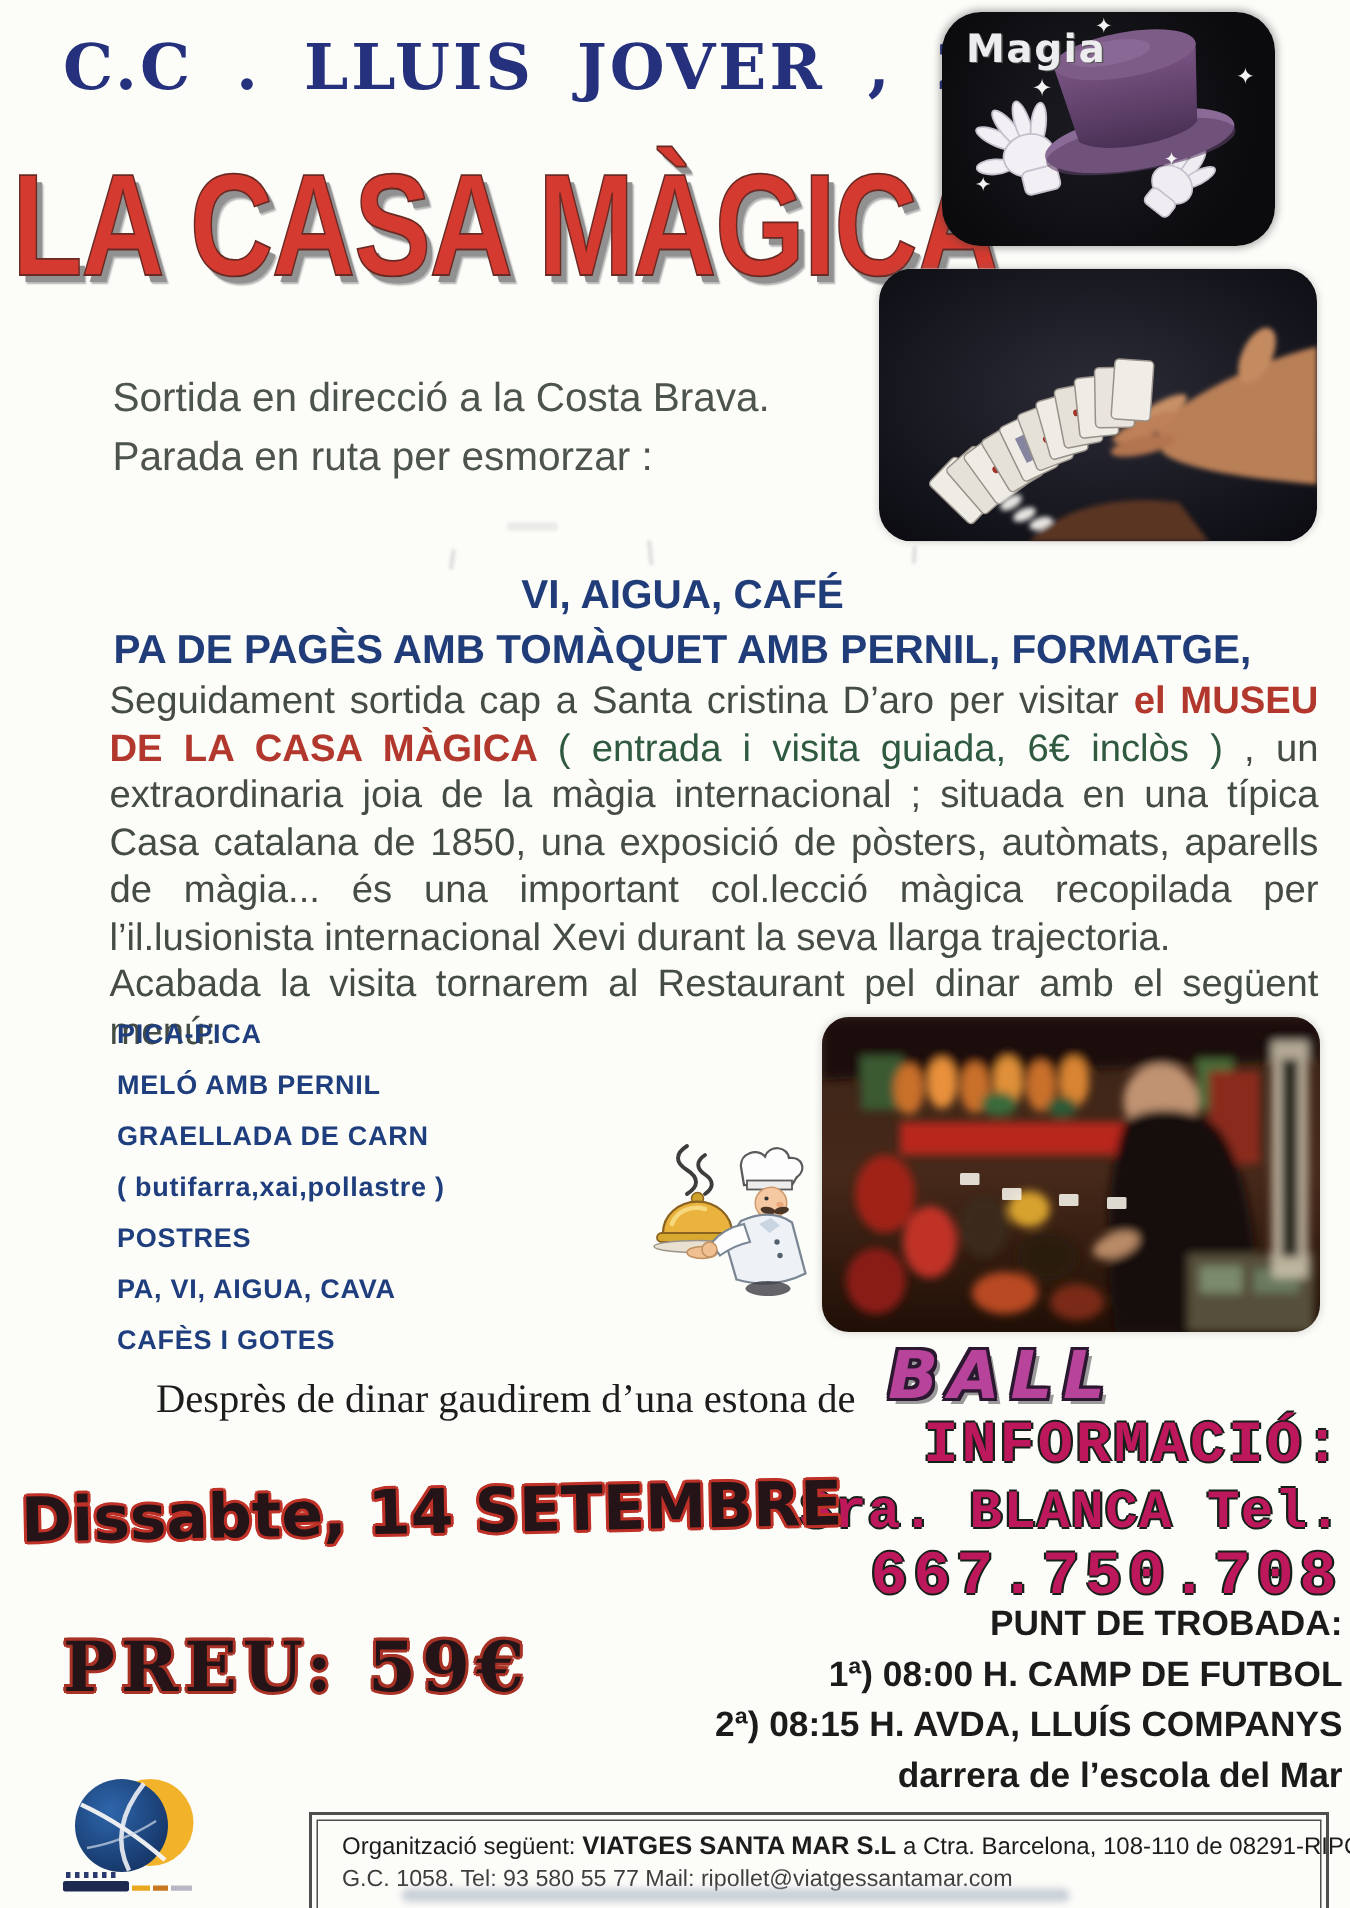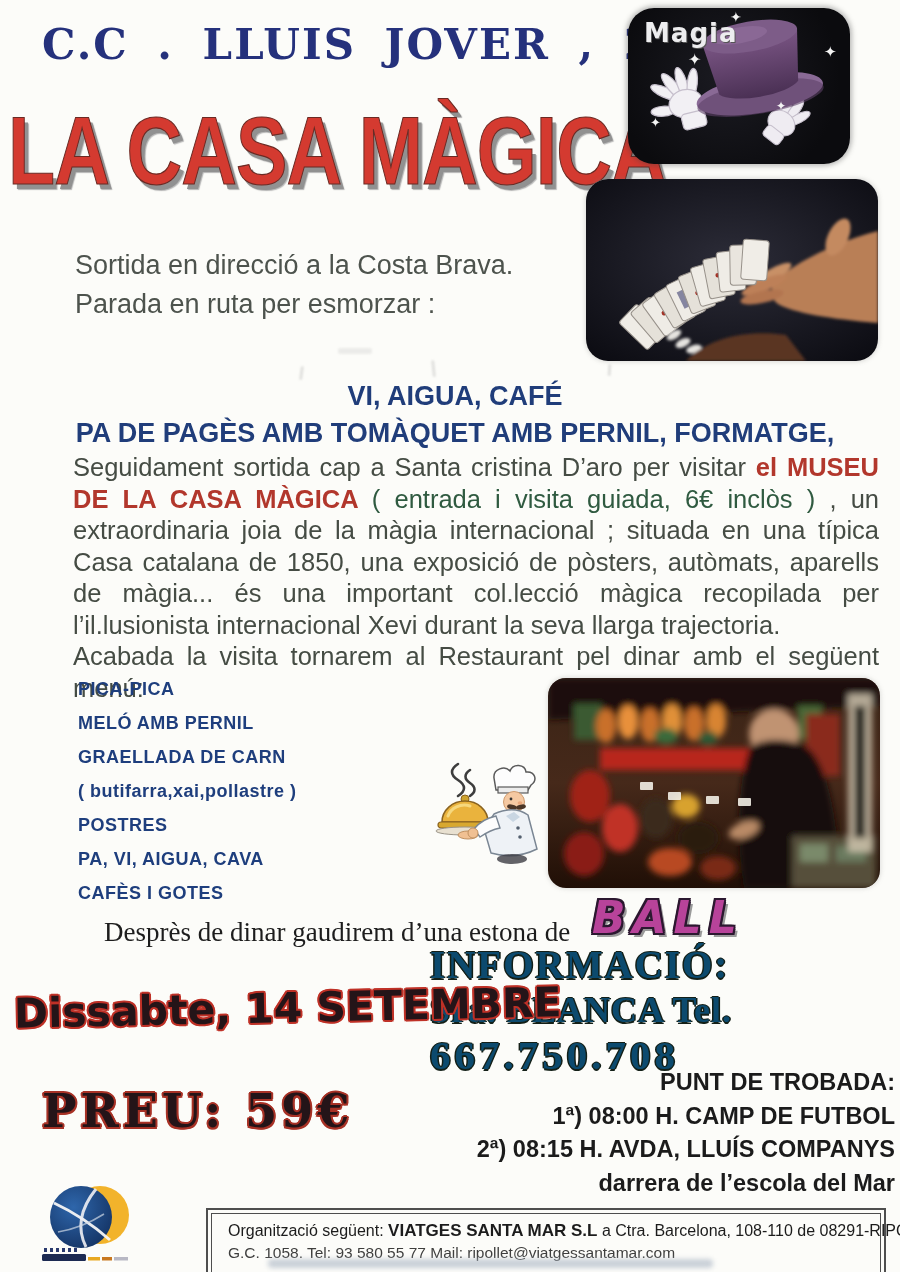--- a/index.html
+++ b/index.html
@@ -49,22 +49,22 @@
     font-size:18px;line-height:34px;letter-spacing:.5px;}
   .chef-wrap{position:absolute;left:432px;top:756px;width:110px;height:110px;}
 
   .after-lunch{position:absolute;left:88px;top:901px;margin:16px;
     font-family:"Liberation Serif",serif;font-size:27px;color:#1d1d1d;}
   .ball-text{position:absolute;left:592px;top:892px;font-weight:700;font-size:44px;letter-spacing:7px;
     font-family:"DejaVu Sans",sans-serif;color:#b8439a;
     text-shadow:-2px 0 #2c1830,2px 0 #2c1830,0 -2px #2c1830,0 2px #2c1830,
                 -2px -2px #2c1830,2px 2px #2c1830,2px -2px #2c1830,-2px 2px #2c1830,4px 4px 0 #9a9a9a;font-style:italic;}
 
-  .info-block{position:absolute;left:430px;top:942px;width:465px;text-align:left;
-    font-family:Liberation Serif, serif;font-weight:700;color:#0c4a6e;}
+  .info-block{position:absolute;left:430px;top:942px;width:465px;text-align:right;
+    font-family:Liberation Mono, monospace;font-weight:700;color:#be185d;}
   .info-title{font-size:39px;letter-spacing:2px;
     text-shadow:-1.5px 0 #142018,1.5px 0 #142018,0 -1.5px #142018,0 1.5px #142018;}
   .info-contact{font-size:36px;margin-top:2px;letter-spacing:1px;
     text-shadow:-1.5px 0 #142018,1.5px 0 #142018,0 -1.5px #142018,0 1.5px #142018;}
   .info-phone{font-size:41px;margin-top:0px;letter-spacing:4px;
     text-shadow:-1.5px 0 #142018,1.5px 0 #142018,0 -1.5px #142018,0 1.5px #142018;}
 
   .date-line{position:absolute;left:14px;top:984px;font-family:"DejaVu Sans",sans-serif;
     font-weight:700;font-size:41px;letter-spacing:0px;color:#241418;transform:rotate(-1.2deg);
     text-shadow:-2px 0 #bf3127,2px 0 #bf3127,0 -2px #bf3127,0 2px #bf3127,

